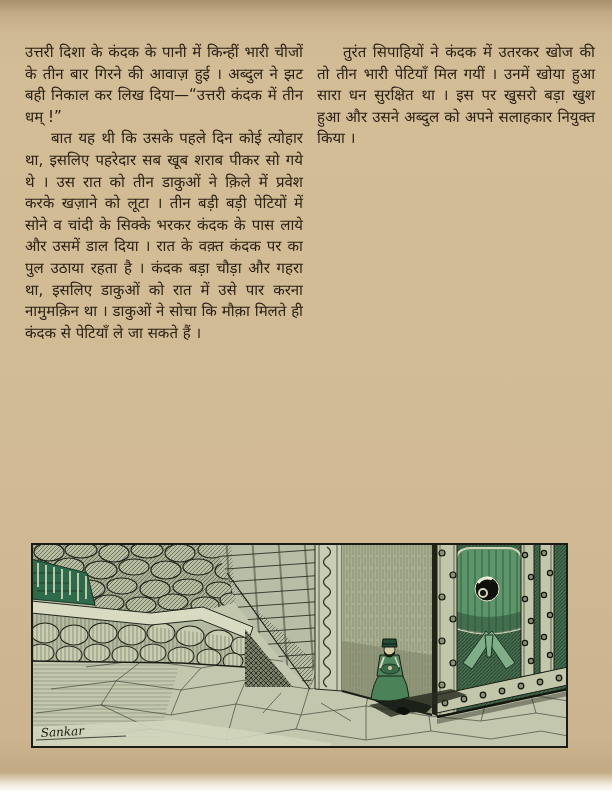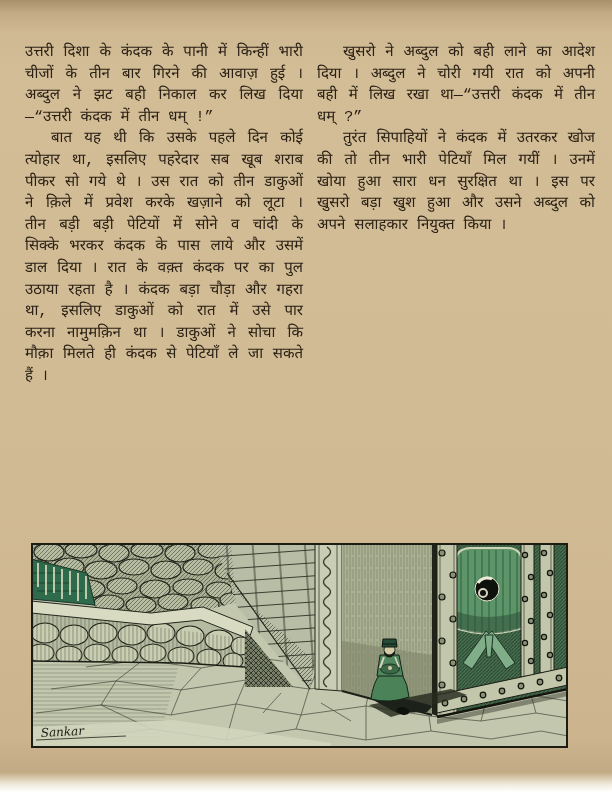--- a/index.html
+++ b/index.html
@@ -3,41 +3,40 @@
 <meta charset="utf-8">
 <style>
   html,body{margin:0;padding:0;}
   body{width:612px;height:792px;background:#ffffff;font-family:"DejaVu Sans","Liberation Sans",sans-serif;}
   .page{
     position:relative;width:612px;height:792px;overflow:hidden;
     background:linear-gradient(180deg,#a8906c 0%,#c2aa84 1.6%,#cfb992 4%,#d3bd97 9%,#d1bb95 55%,#ccb58e 93%,#c2ab84 97.5%,#efe9da 99%,#ffffff 100%);
   }
   .text-columns{
     position:absolute;left:25px;top:42px;width:570px;
-    display:flex;gap:14px;font-family:Liberation Mono, monospace;
+    display:flex;gap:14px;
   }
   .col{width:278px;color:#2a2014;font-size:15px;line-height:21.6px;text-align:justify;}
   .col p{margin:0;}
   .col p.indent{text-indent:26px;}
   .illustration{position:absolute;left:31px;top:543px;width:537px;height:205px;}
   .illustration svg{display:block;}
   .sig{font-family:"DejaVu Serif","Liberation Serif",serif;font-style:italic;font-size:12px;fill:#1c1e14;}
 </style>
 </head>
 <body>
 
 <div class="page">
 
   <div class="text-columns">
     <div class="col">
       <p>उत्तरी दिशा के कंदक के पानी में किन्हीं भारी चीजों के तीन बार गिरने की आवाज़ हुई । अब्दुल ने झट बही निकाल कर लिख दिया—“उत्तरी कंदक में तीन धम् !”</p>
       <p class="indent">बात यह थी कि उसके पहले दिन कोई त्योहार था, इसलिए पहरेदार सब खूब शराब पीकर सो गये थे । उस रात को तीन डाकुओं ने क़िले में प्रवेश करके खज़ाने को लूटा । तीन बड़ी बड़ी पेटियों में सोने व चांदी के सिक्के भरकर कंदक के पास लाये और उसमें डाल दिया । रात के वक़्त कंदक पर का पुल उठाया रहता है । कंदक बड़ा चौड़ा और गहरा था, इसलिए डाकुओं को रात में उसे पार करना नामुमक़िन था । डाकुओं ने सोचा कि मौक़ा मिलते ही कंदक से पेटियाँ ले जा सकते हैं ।</p>
     </div>
     <div class="col">
-      <p class="indent">खुसरो ने अब्दुल को बही लाने का आदेश दिया । अब्दुल ने चोरी गयी रात को अपनी बही में लिख रखा था—“उत्तरी कंदक में तीन धम् ?”</p>
       <p class="indent">तुरंत सिपाहियों ने कंदक में उतरकर खोज की तो तीन भारी पेटियाँ मिल गयीं । उनमें खोया हुआ सारा धन सुरक्षित था । इस पर खुसरो बड़ा खुश हुआ और उसने अब्दुल को अपने सलाहकार नियुक्त किया ।</p>
     </div>
   </div>
 
   <div class="illustration">
     <svg width="537" height="205" viewBox="0 0 537 205" xmlns="http://www.w3.org/2000/svg">
       <defs>
         <pattern id="hatchDiag" width="4" height="4" patternUnits="userSpaceOnUse">
           <path d="M0,4 L4,0" stroke="#3c4032" stroke-width="0.7"></path>
         </pattern>

